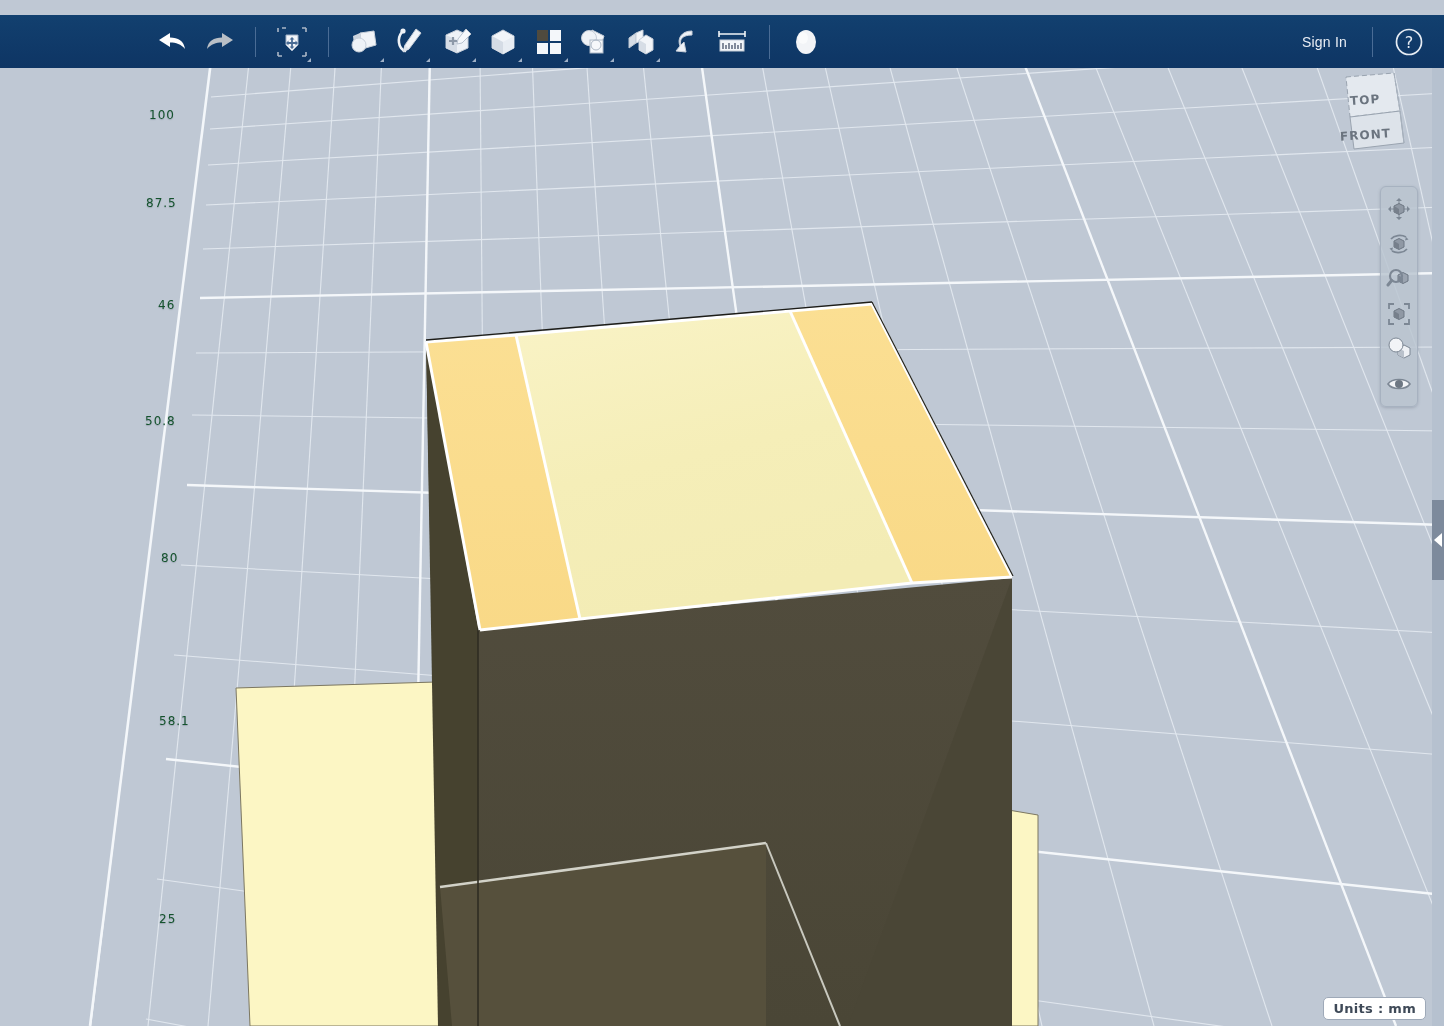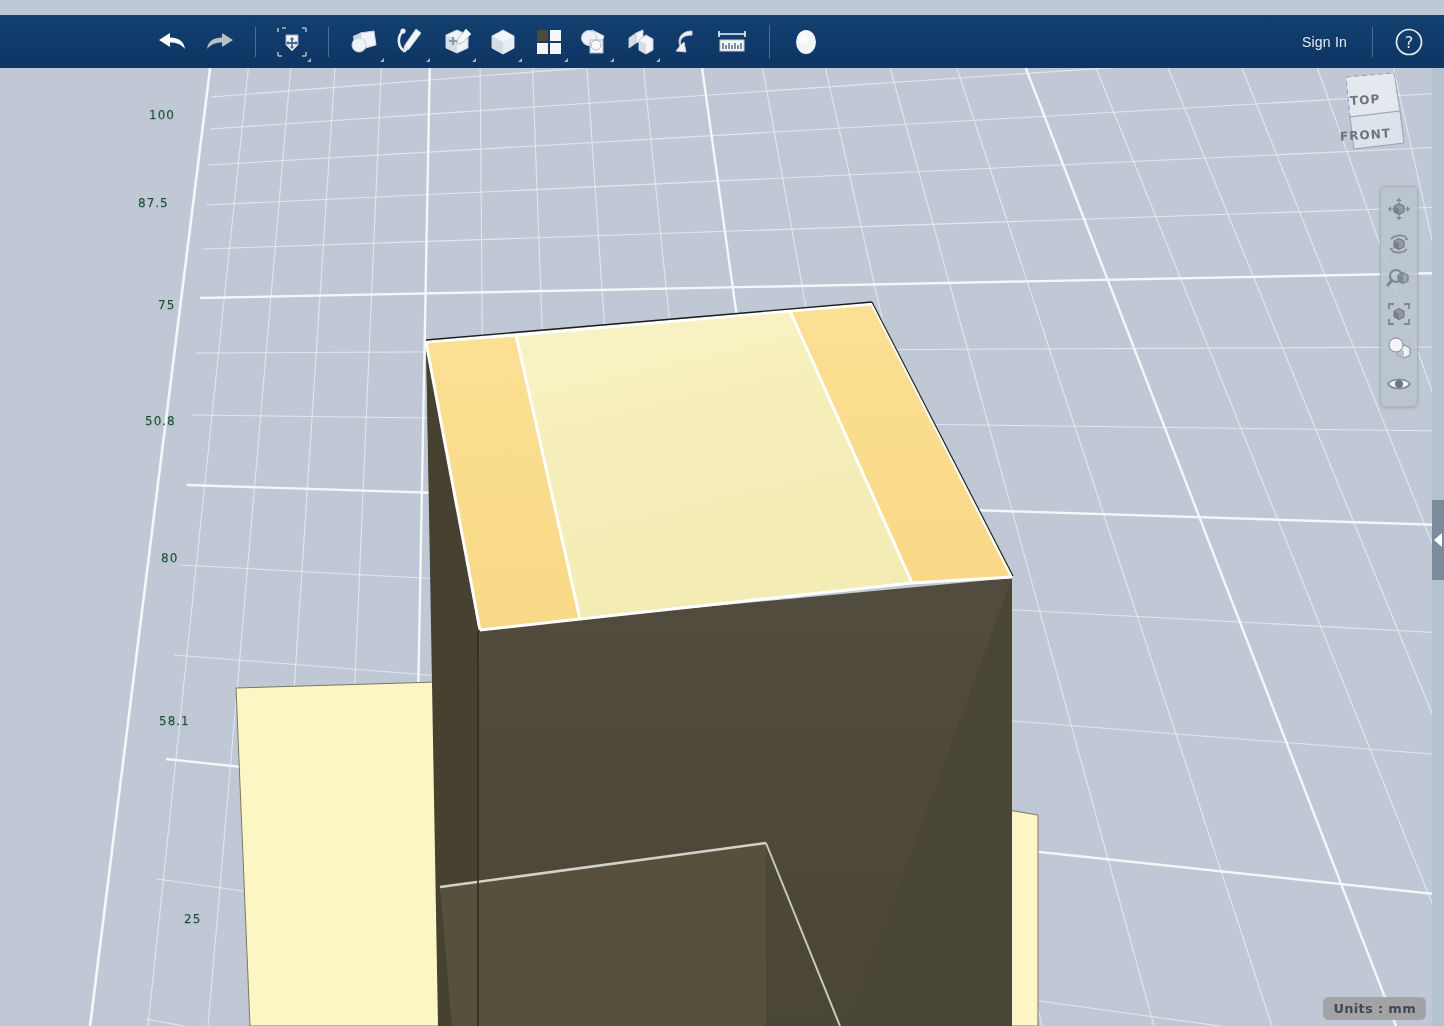--- a/index.html
+++ b/index.html
@@ -131,21 +131,21 @@
   }
   .nav-btn {
     width: 32px; height: 32px;
     display: flex; align-items: center; justify-content: center;
     cursor: pointer; border-radius: 3px;
   }
 
   
   #units-badge {
     position: absolute; right: 18px; bottom: 6px;
-    background: #a3a3a3;
+    background: #ffffff;
     border: 1px solid #9ea9b8;
     border-radius: 5px;
     padding: 3px 9px;
     color: #3f4a58;
     font-size: 13px; font-weight: bold;
     letter-spacing: .3px;
     font-family: "DejaVu Sans", sans-serif;
     user-select: none;
     z-index: 50;
   }
@@ -413,26 +413,26 @@
           <path d="M790 258 L912 530"></path>
         </g>
 
         <path d="M426 287 L872 249" stroke="#1d1d18" stroke-width="1.4" fill="none"></path>
         <path d="M872 249 L1013 523" stroke="#23231c" stroke-width="1.2" fill="none"></path>
       </g>
     </svg>
 
     <div>
       <span class="ruler-label" style="left:149px; top:55px;">100</span>
-      <span class="ruler-label" style="left:138px; top:143px;">87.5</span>
-      <span class="ruler-label" style="left:158px; top:245px;">75</span>
+      <span class="ruler-label" style="left:146px; top:143px;">87.5</span>
+      <span class="ruler-label" style="left:158px; top:245px;">46</span>
       <span class="ruler-label" style="left:145px; top:361px;">50.8</span>
       <span class="ruler-label" style="left:161px; top:498px;">80</span>
       <span class="ruler-label" style="left:159px; top:661px;">58.1</span>
-      <span class="ruler-label" style="left:184px; top:859px;">25</span>
+      <span class="ruler-label" style="left:159px; top:859px;">25</span>
     </div>
 
     <div id="viewcube">
       <svg width="78" height="92" viewBox="0 0 78 92">
         <path d="M12 12 L60 8 L66 46 L16 52 Z" fill="#e4e9ef" stroke="#9aa4b0" stroke-width="1" stroke-dasharray="5 3"></path>
         <path d="M16 52 L66 46 L70 78 L20 84 Z" fill="#dde3ea" stroke="#9aa4b0" stroke-width="1"></path>
         <path d="M60 8 L66 46 L70 78" fill="none" stroke="#a8b2be" stroke-width="1"></path>
       </svg>
       <span class="vc-label" id="vc-top">TOP</span>
       <span class="vc-label" id="vc-front">FRONT</span>

